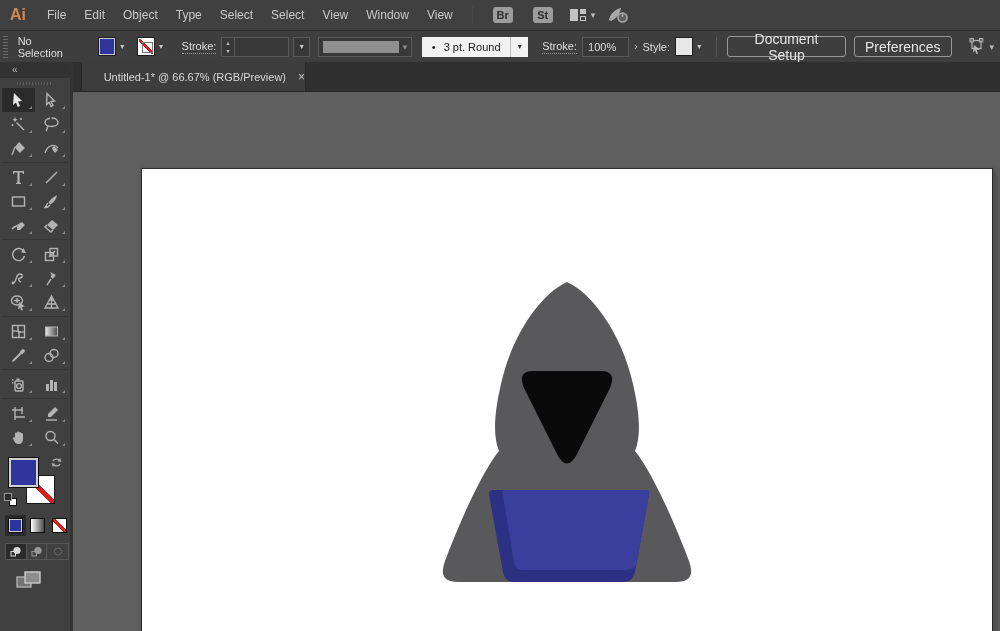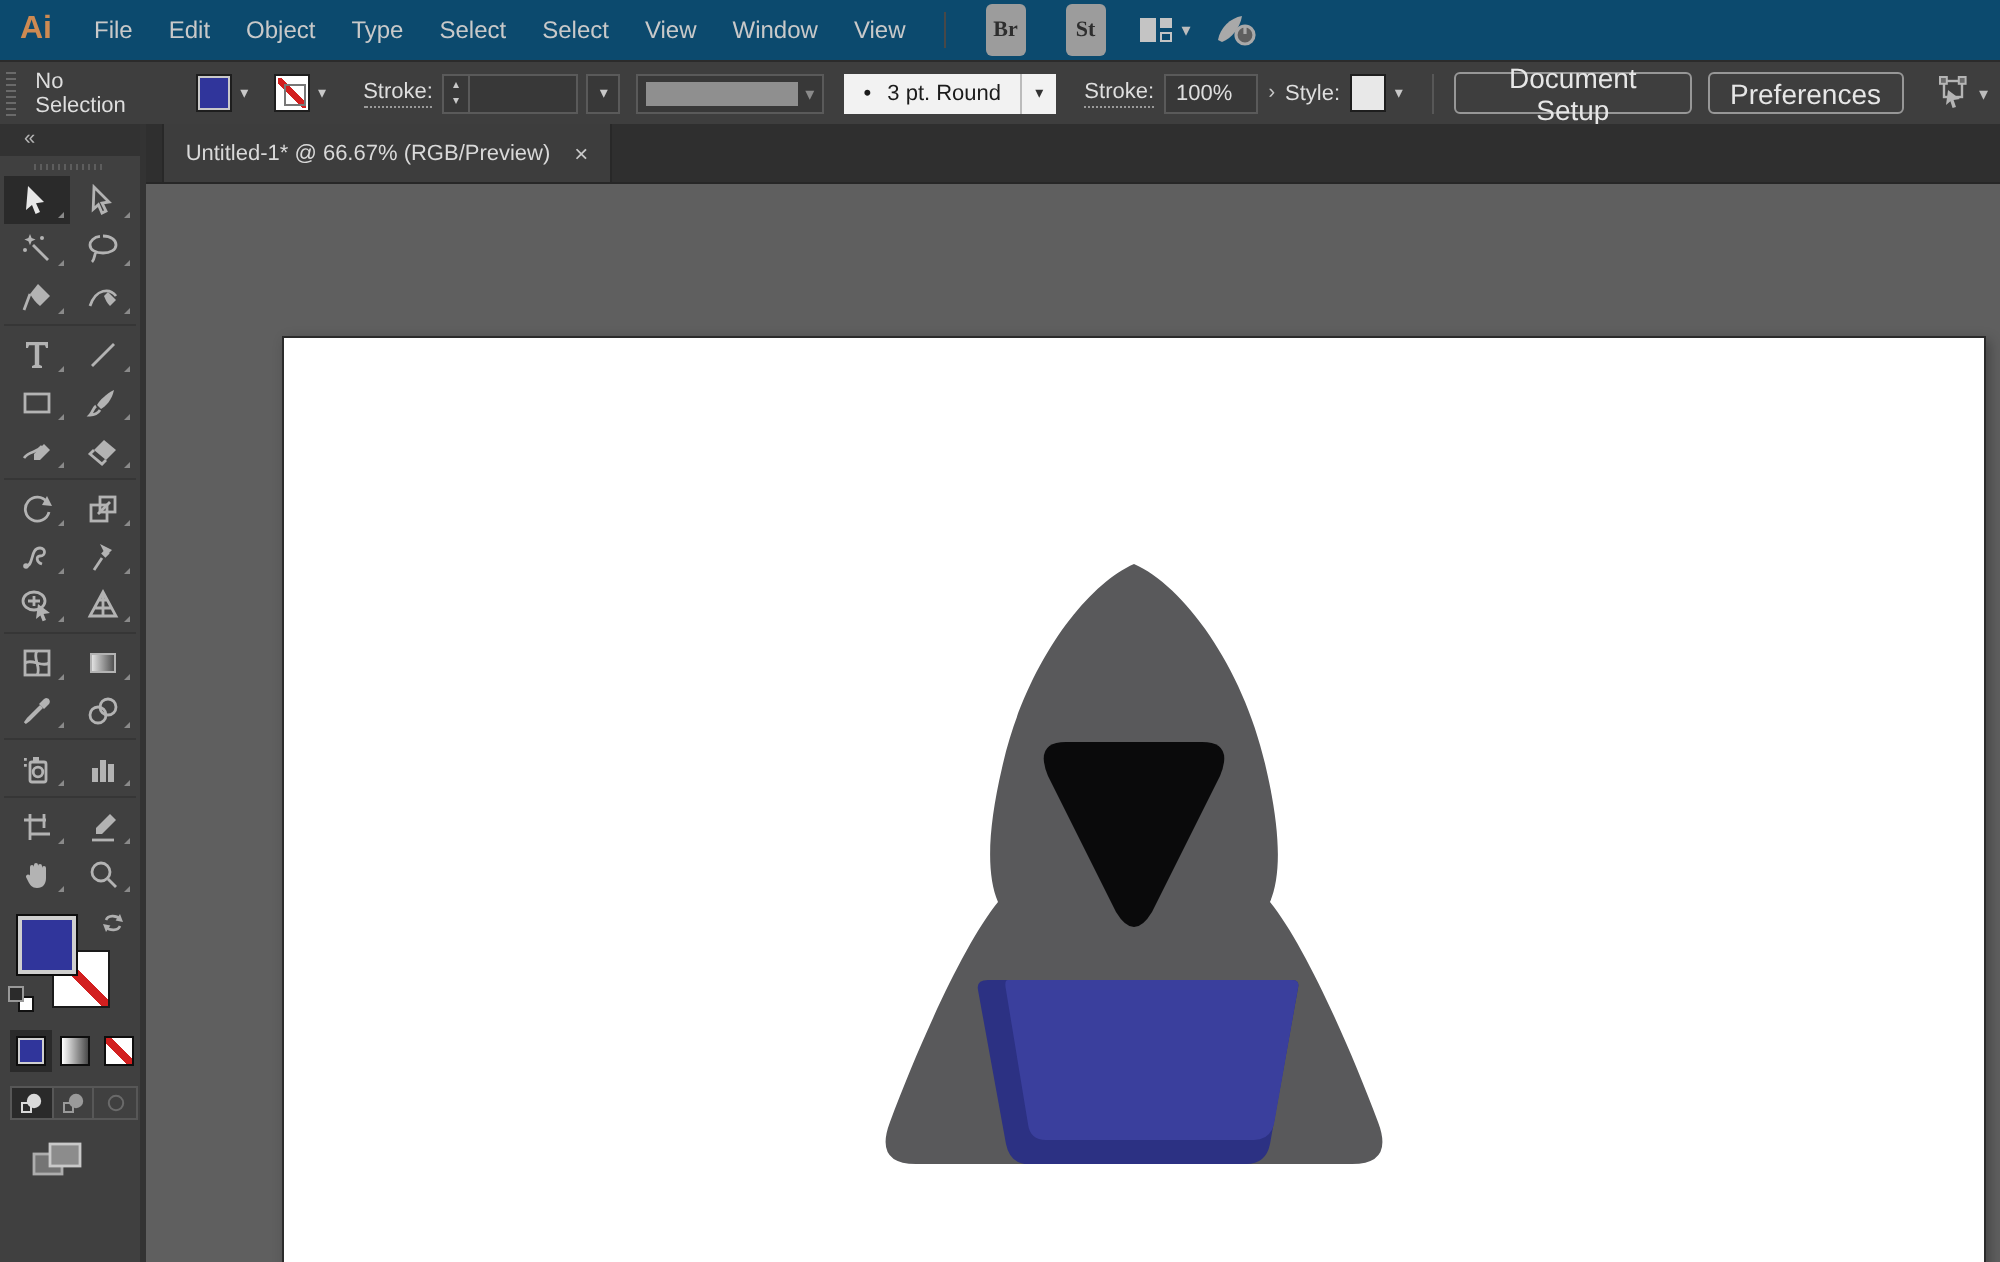--- a/index.html
+++ b/index.html
@@ -1,25 +1,25 @@
 <!DOCTYPE html>
 <html><head>
 <meta charset="utf-8">
 <style>
   html,body{margin:0;padding:0;background:#222;}
   *{box-sizing:border-box;font-family:"Liberation Sans",sans-serif;}
   #root{position:relative;width:1000px;height:631px;overflow:hidden;background:#5F5F5F;color:#CDCDCD;}
 
   
-  .menubar{height:30px;background:#0c4a6e;display:flex;align-items:center;font-size:12px;color:#C9C9C9;}
+  .menubar{height:30px;background:#404040;display:flex;align-items:center;font-size:12px;color:#C9C9C9;}
   .logo{font-size:16px;font-weight:bold;color:#CE8A52;padding:0 12px 0 10px;}
   .menu-item{padding:0 9px;line-height:30px;cursor:default;}
   .mb-sep{width:1px;height:18px;background:#484848;margin:0 10px;}
-  .badge{width:20px;height:26px;background:#9C9C9C;color:#2E2E2E;font-size:11px;font-weight:bold;
-         display:flex;align-items:center;justify-content:center;border-radius:3px;margin:0 10px;font-family:Liberation Serif, serif;}
+  .badge{width:20px;height:16px;background:#9C9C9C;color:#2E2E2E;font-size:11px;font-weight:bold;
+         display:flex;align-items:center;justify-content:center;border-radius:3px;margin:0 10px;}
   .mb-ico{display:flex;align-items:center;margin:0 6px;}
   .chev{font-size:9px;color:#BDBDBD;margin-left:4px;}
 
   
   .controlbar{height:32px;background:#3E3E3E;border-top:1px solid #2B2B2B;display:flex;align-items:center;
               font-size:11px;color:#DEDEDE;}
   .cb-grip{width:5px;height:22px;margin-left:3px;background:repeating-linear-gradient(to bottom,#6a6a6a 0 1px,transparent 1px 3px);}
   .no-sel{margin:0 22px 0 10px;}
   .swatch{width:19px;height:19px;border:1px solid #1E1E1E;}
   .fill-sw{background:#30359B;box-shadow:inset 0 0 0 1px #C9C9C9;}
@@ -90,21 +90,21 @@
   .dm:last-child{border-right:none;}
   .dm.sel{background:#2A2A2A;}
   .dm svg{width:12px;height:11px;}
 
   .screen-mode{margin:10px 0 0 16px;}
 
   
   .canvas-col{flex:1;display:flex;flex-direction:column;border-left:3px solid #333;min-width:0;}
   .tabbar{height:30px;background:#2F2F2F;display:flex;align-items:stretch;border-bottom:1px solid #272727;}
   .tab{margin-left:8px;width:225px;background:#3D3D3D;border-left:1px solid #282828;border-right:1px solid #282828;
-       display:flex;align-items:center;justify-content:center;gap:12px;font-size:11px;color:#D9D9D9;}
+       display:flex;align-items:center;justify-content:flex-end;gap:12px;font-size:11px;color:#D9D9D9;}
   .tab-close{color:#C9C9C9;font-size:12px;cursor:default;}
   .viewport{position:relative;flex:1;background:#5F5F5F;overflow:hidden;}
   .artboard{position:absolute;left:68px;top:76px;width:852px;height:600px;background:#FFF;
             border:1px solid #2B2B2B;box-shadow:2px 2px 6px rgba(0,0,0,0.28);}
   .artboard svg{position:absolute;left:0;top:0;}
 </style>
 </head>
 <body>
 
 <div id="root">

